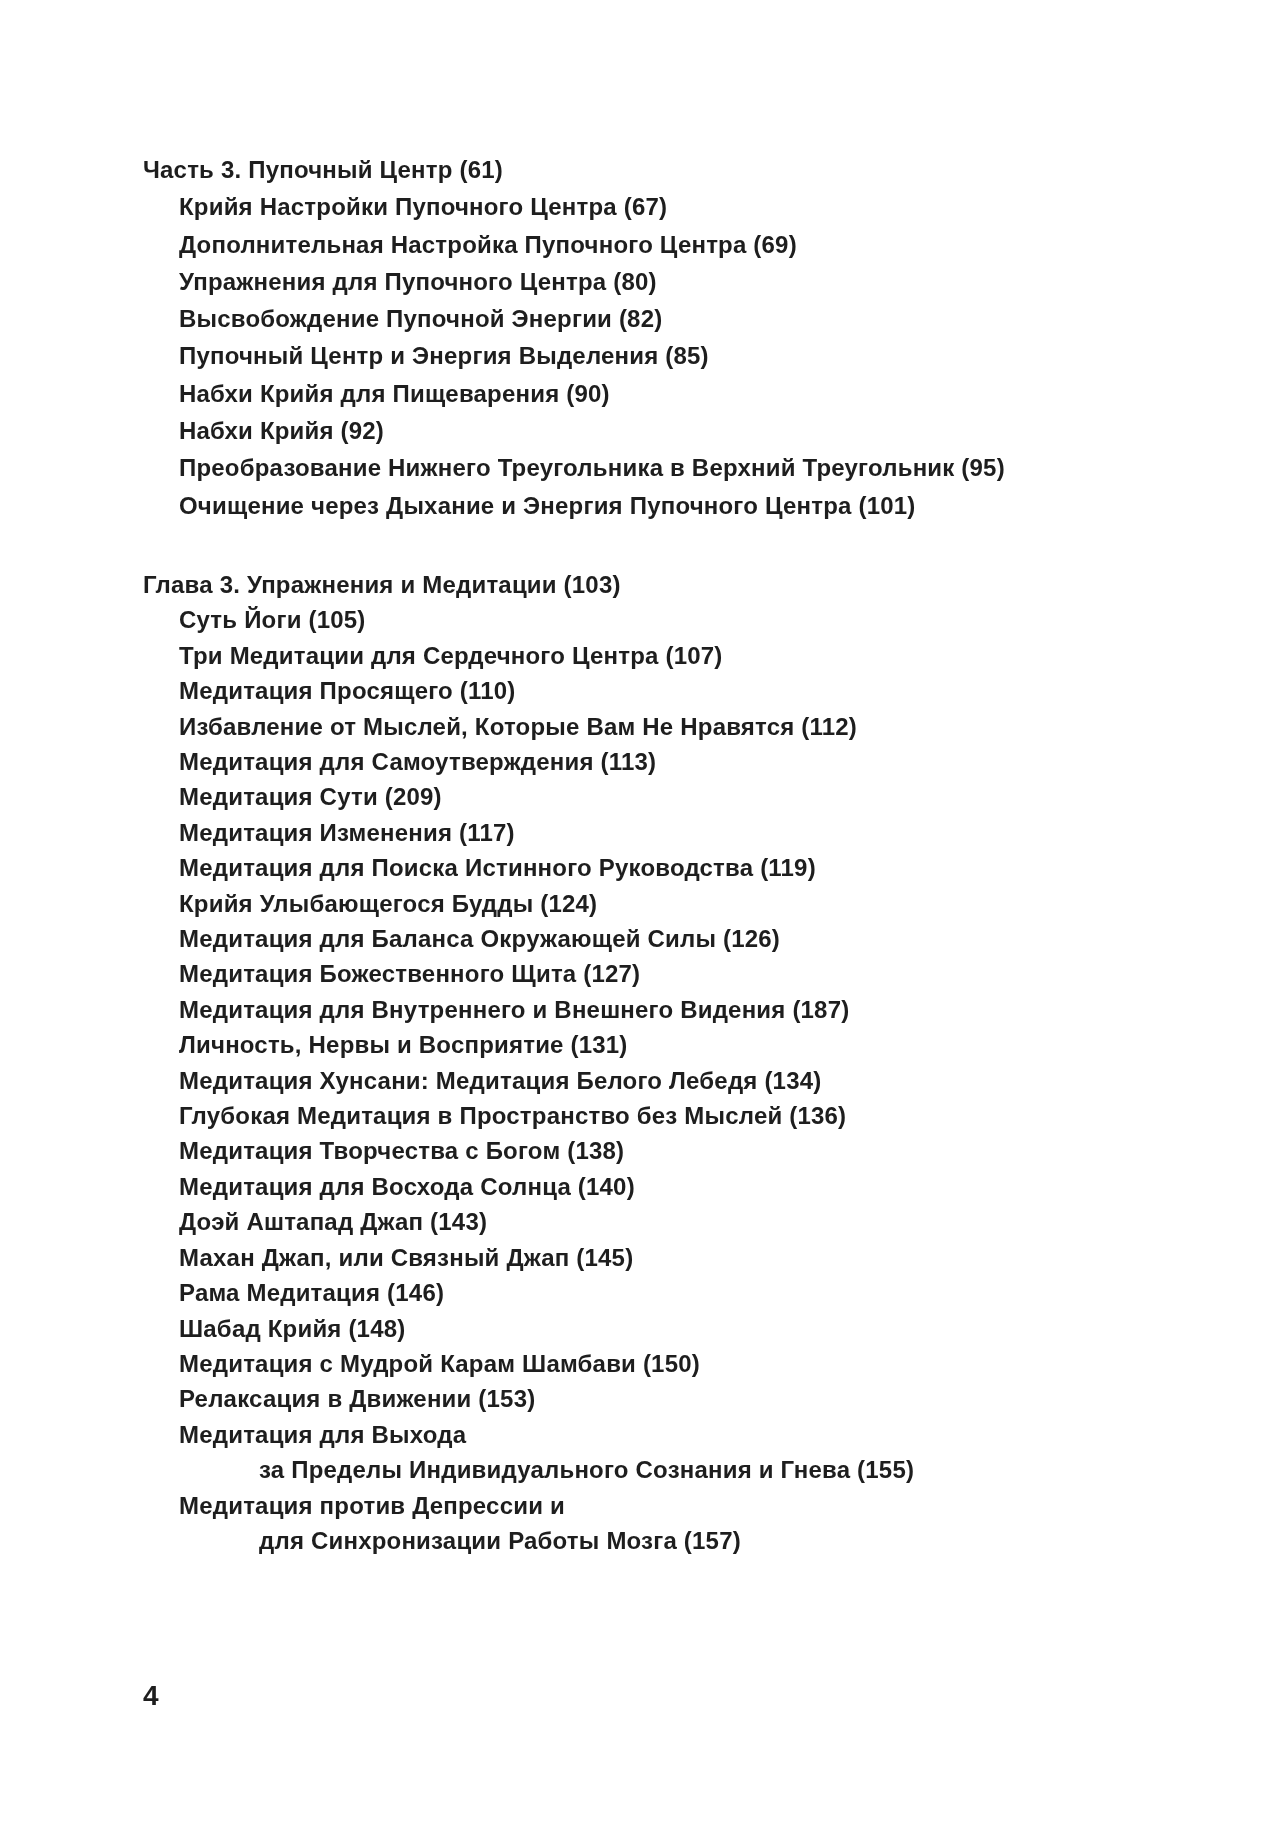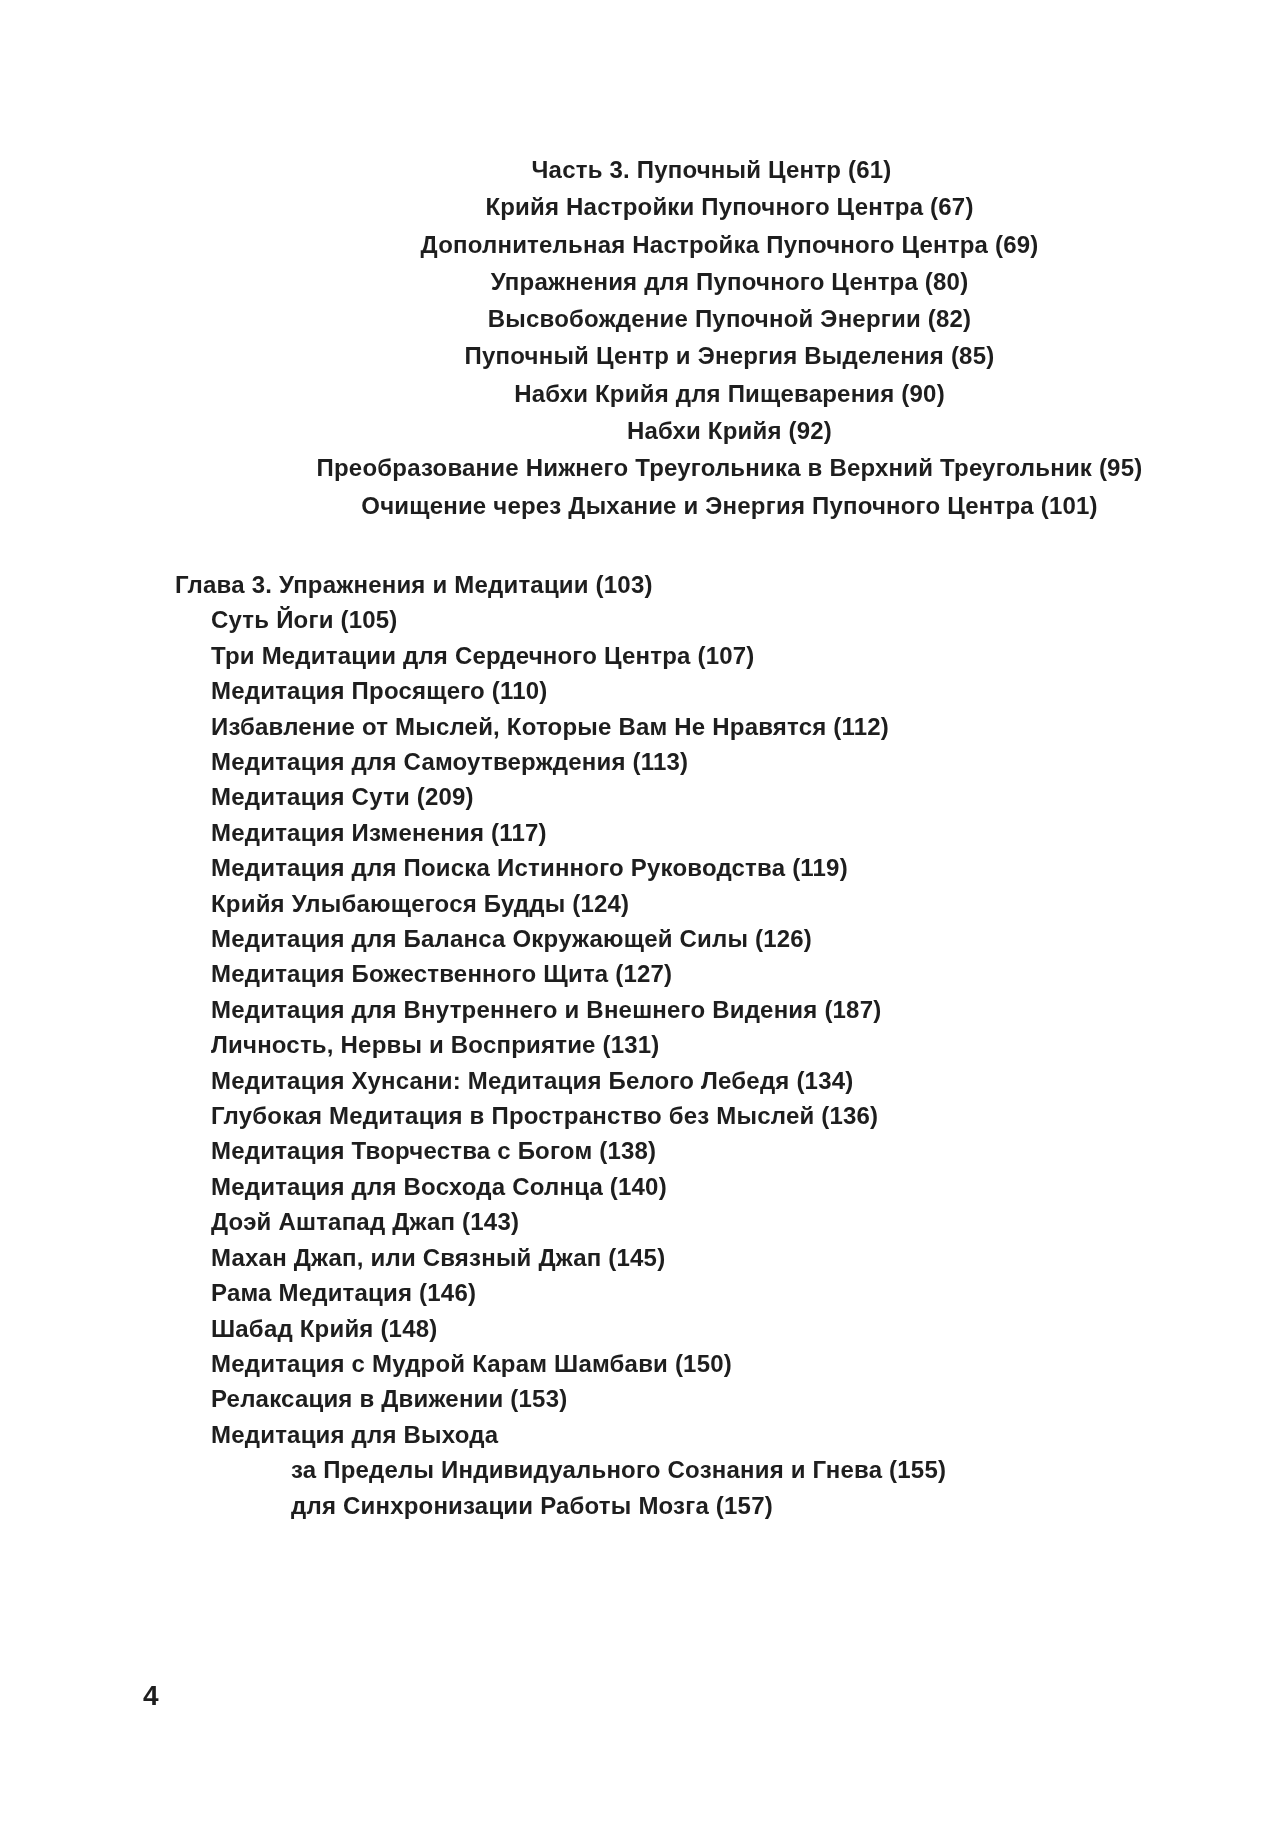--- a/index.html
+++ b/index.html
@@ -19,23 +19,23 @@
   }
   .toc {
     padding-left: 143px;
     padding-top: 151px;
   }
   .toc-line {
     font-size: 24px;
     white-space: nowrap;
     letter-spacing: 0.2px;
   }
-  .sec1 .toc-line { line-height: 37.3px; text-align: center; }
+  .sec1 .toc-line { line-height: 37.3px; }
   .sec2 { margin-top: 43px; }
-  .sec2 .toc-line { line-height: 35.4px; margin-left: 32px; }
+  .sec2 .toc-line { line-height: 35.4px; }
   .lvl1 { padding-left: 36px; }
   .lvl2 { padding-left: 116px; }
   .page-number {
     position: absolute;
     left: 143px;
     top: 1680px;
     font-size: 28px;
   }
 </style>
 </head>
@@ -77,19 +77,20 @@
       <div class="toc-line lvl1">Медитация Творчества с Богом (138)</div>
       <div class="toc-line lvl1">Медитация для Восхода Солнца (140)</div>
       <div class="toc-line lvl1">Доэй Аштапад Джап (143)</div>
       <div class="toc-line lvl1">Махан Джап, или Связный Джап (145)</div>
       <div class="toc-line lvl1">Рама Медитация (146)</div>
       <div class="toc-line lvl1">Шабад Крийя (148)</div>
       <div class="toc-line lvl1">Медитация с Мудрой Карам Шамбави (150)</div>
       <div class="toc-line lvl1">Релаксация в Движении (153)</div>
       <div class="toc-line lvl1">Медитация для Выхода</div>
       <div class="toc-line lvl2">за Пределы Индивидуального Сознания и Гнева (155)</div>
+      <div class="toc-line lvl1">Медитация против Депрессии и</div>
       <div class="toc-line lvl2">для Синхронизации Работы Мозга (157)</div>
     </section>
 
   </div>
 
   <div class="page-number">4</div>
 </div>
 
 </body></html>

